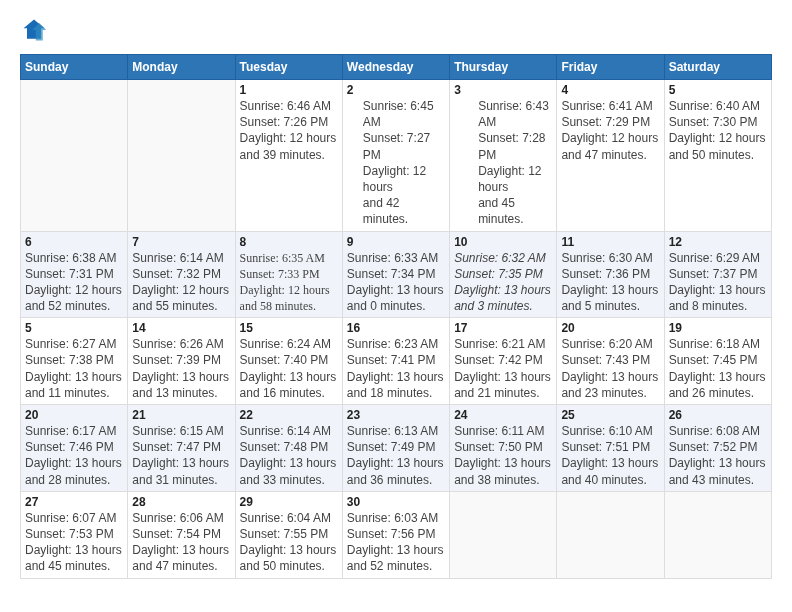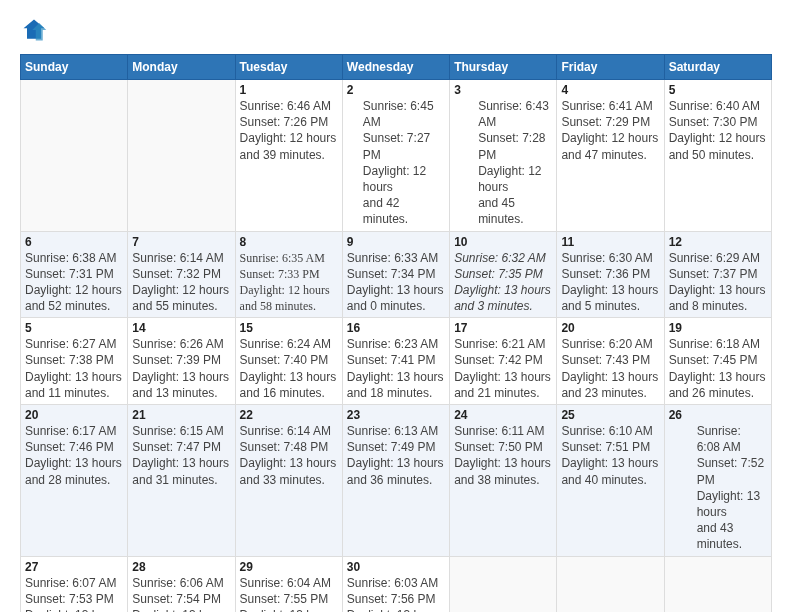--- a/index.html
+++ b/index.html
@@ -316,21 +316,21 @@
           </td>
           <td>
             <span class="day-num">25</span>
             <div class="day-info" style="white-space: pre-line;">Sunrise: 6:10 AM
 Sunset: 7:51 PM
 Daylight: 13 hours
 and 40 minutes.</div>
           </td>
           <td>
             <span class="day-num">26</span>
-            <div class="day-info" style="white-space: pre-line; margin-left: 28px;">Sunrise: 6:08 AM
+            <div class="day-info" style="white-space: pre-line;">Sunrise: 6:08 AM
 Sunset: 7:52 PM
 Daylight: 13 hours
 and 43 minutes.</div>
           </td>
         </tr>
         <tr>
           <td>
             <span class="day-num">27</span>
             <div class="day-info" style="white-space: pre-line;">Sunrise: 6:07 AM
 Sunset: 7:53 PM

